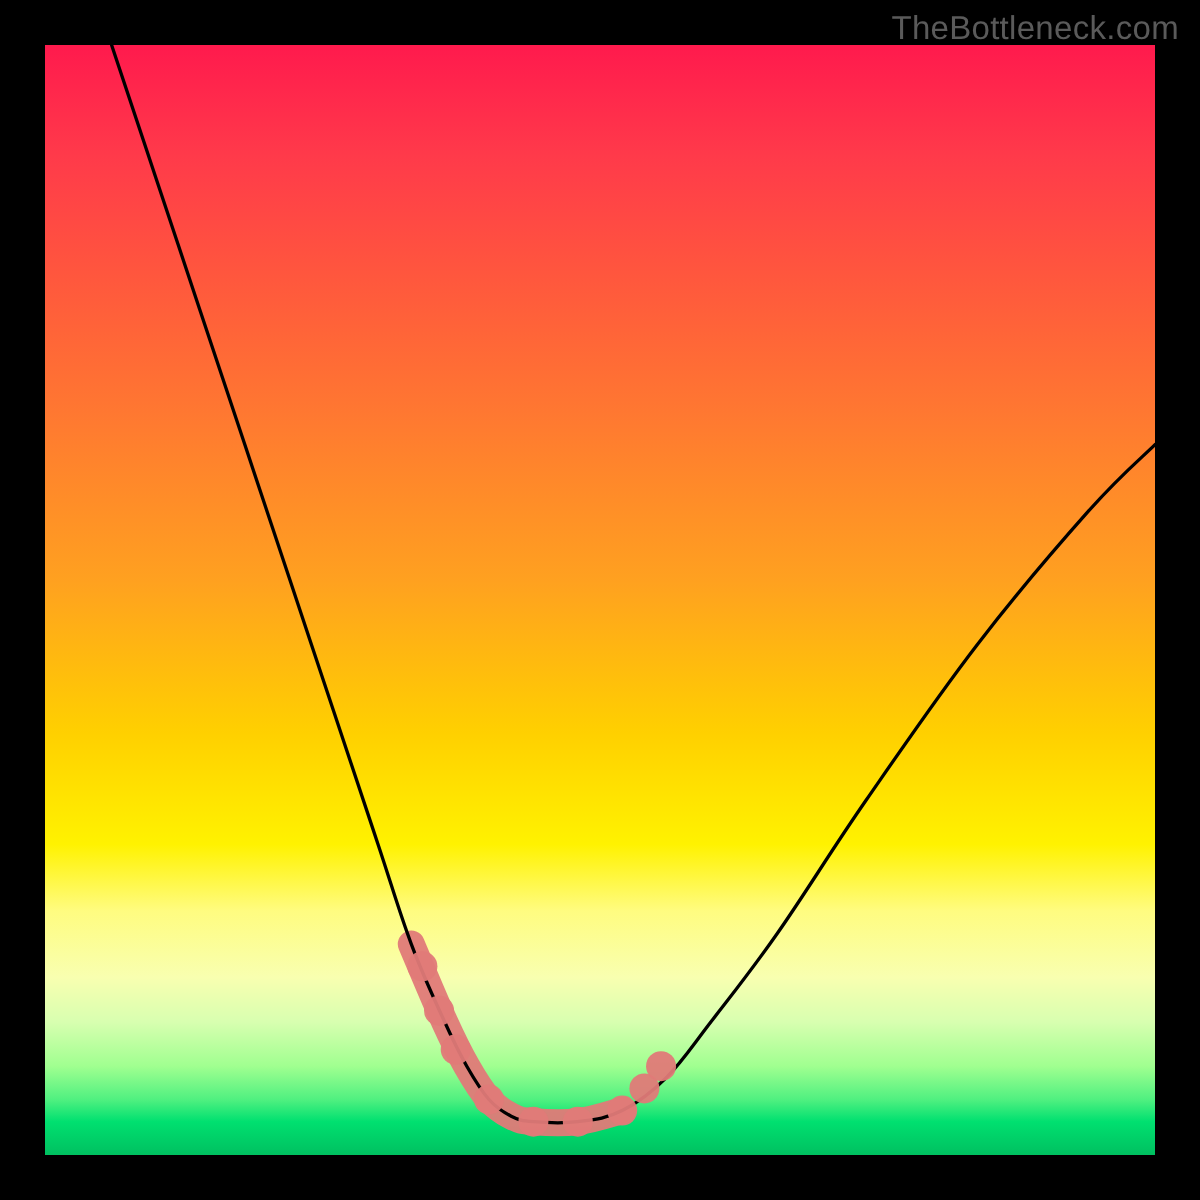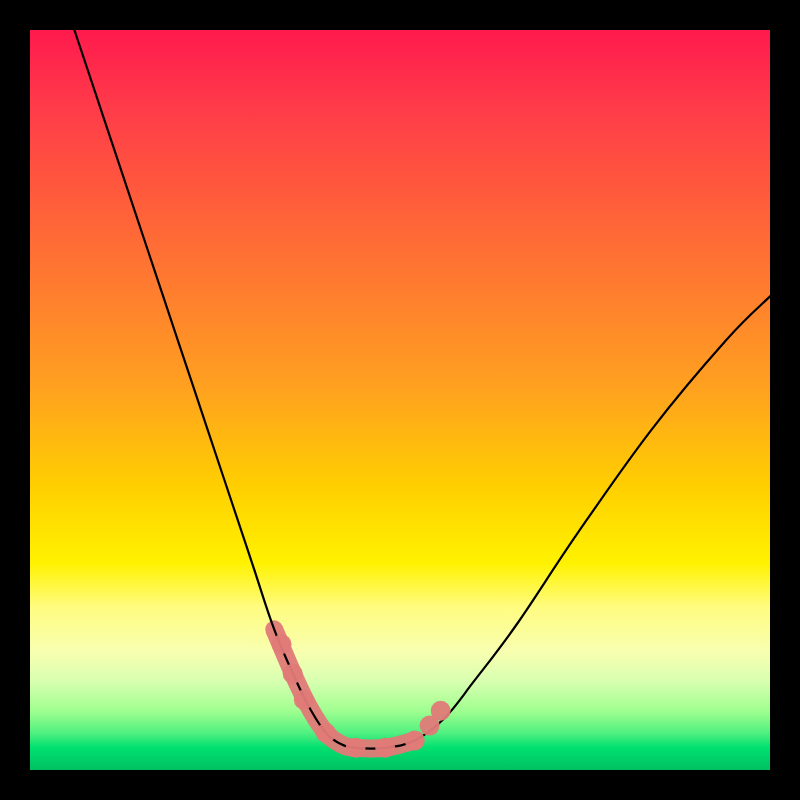--- a/index.html
+++ b/index.html
@@ -66,20 +66,21 @@
   }
   .marker {
     fill: #e07a78;
     opacity: 0.95;
   }
 </style>
 </head>
 <body>
 
 <div class="stage">
+  <div class="watermark">TheBottleneck.com</div>
   <div class="plot-area">
     <svg class="curve" viewBox="0 0 740 740">
       <path id="hlPath" class="highlight" d="M 244.20 599.40 C 248.27 608.90, 259.62 636.28, 266.40 651.20 C 273.18 666.12, 275.77 671.30, 281.20 680.80 C 286.63 690.30, 290.57 696.89, 296.00 703.00 C 301.43 709.11, 305.37 711.39, 310.80 714.10 C 316.23 716.81, 317.46 717.12, 325.60 717.80 C 333.74 718.48, 344.35 719.16, 355.20 717.80 C 366.05 716.44, 379.37 711.76, 384.80 710.40"></path>
       <path id="mainPath" class="line-main" d="M 44.40 0.00 C 49.83 16.28, 63.15 56.24, 74.00 88.80 C 84.85 121.36, 92.75 145.04, 103.60 177.60 C 114.45 210.16, 122.35 233.84, 133.20 266.40 C 144.05 298.96, 151.95 322.64, 162.80 355.20 C 173.65 387.76, 181.55 411.44, 192.40 444.00 C 203.25 476.56, 212.50 504.31, 222.00 532.80 C 231.50 561.29, 236.06 577.69, 244.20 599.40 C 252.34 621.11, 259.62 636.28, 266.40 651.20 C 273.18 666.12, 275.77 671.30, 281.20 680.80 C 286.63 690.30, 290.57 696.89, 296.00 703.00 C 301.43 709.11, 305.37 711.39, 310.80 714.10 C 316.23 716.81, 317.46 717.12, 325.60 717.80 C 333.74 718.48, 344.35 719.16, 355.20 717.80 C 366.05 716.44, 373.95 715.83, 384.80 710.40 C 395.65 704.97, 403.55 699.05, 414.40 688.20 C 425.25 677.35, 430.43 668.84, 444.00 651.20 C 457.57 633.56, 469.41 619.13, 488.40 592.00 C 507.39 564.87, 523.18 538.47, 547.60 503.20 C 572.02 467.93, 594.47 434.87, 621.60 399.60 C 648.73 364.33, 673.89 335.22, 695.60 310.80 C 717.31 286.38, 731.86 274.54, 740.00 266.40"></path>
       <g id="markers">
           <circle cx="251.60" cy="614.20" r="10" class="marker"></circle>
           <circle cx="262.70" cy="643.80" r="10" class="marker"></circle>
           <circle cx="273.80" cy="669.70" r="10" class="marker"></circle>
           <circle cx="296.00" cy="703.00" r="10" class="marker"></circle>
           <circle cx="325.60" cy="717.80" r="10" class="marker"></circle>

